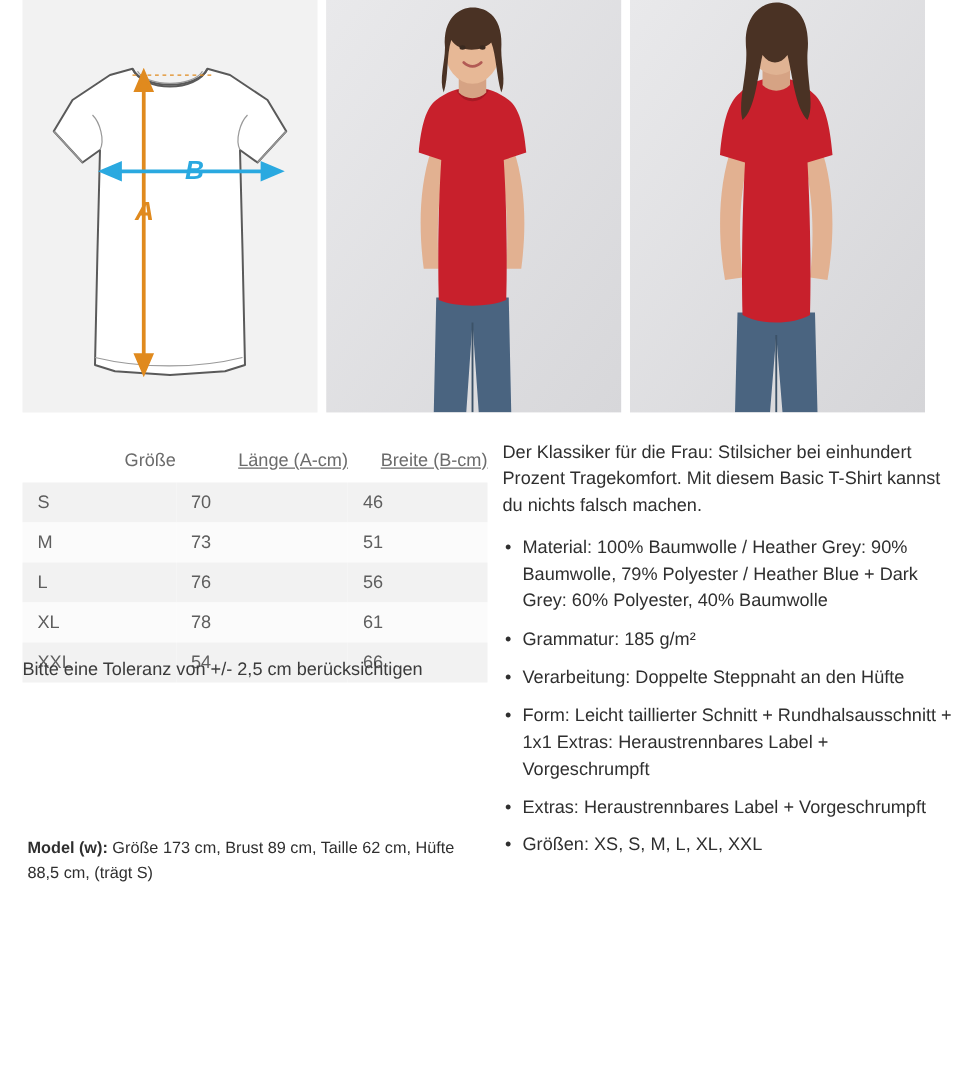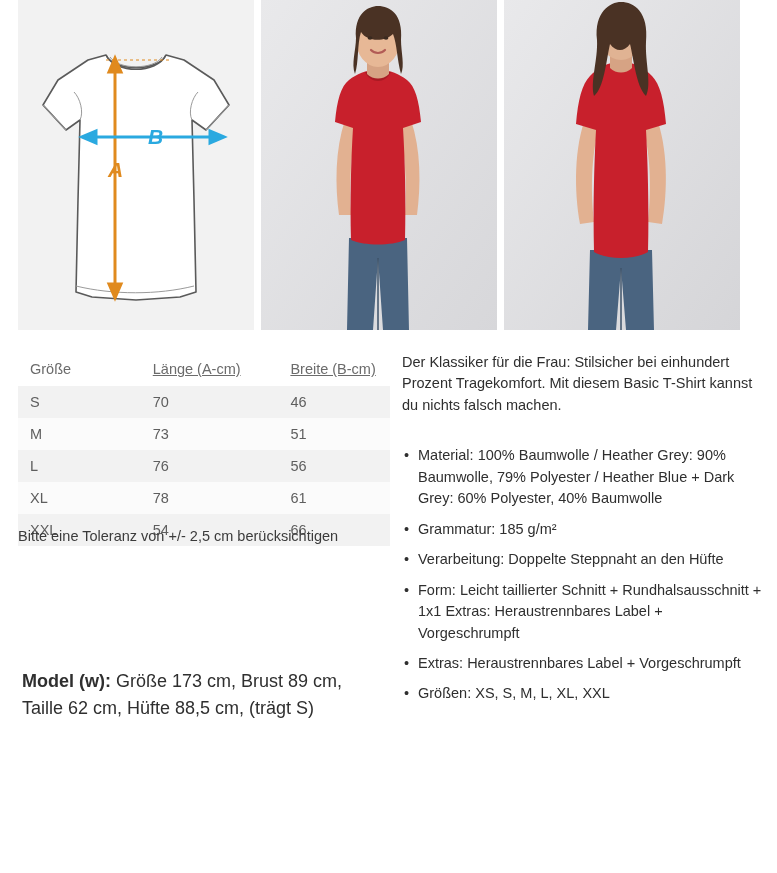--- a/index.html
+++ b/index.html
@@ -64,21 +64,21 @@
   
   .size-table {
     position: absolute;
     left: 18px;
     top: 352px;
     width: 372px;
     border-collapse: collapse;
     font-size: 14.5px;
   }
   .size-table th {
-    text-align: left;
+    text-align: right;
     font-weight: normal;
     color: #6b6b6b;
     padding: 9px 0 9px 12px;
     background: #ffffff;
     border-bottom: none;
   }
   .size-table td {
     padding: 8px 0 8px 12px;
     color: #5e5e5e;
   }
@@ -95,37 +95,37 @@
     width: 400px;
     font-size: 14.5px;
     color: #3b3b3b;
   }
 
   .model-note {
     position: absolute;
     left: 22px;
     top: 668px;
     width: 360px;
-    font-size: 18px;
+    font-size: 13px;
     line-height: 1.5;
     color: #2f2f2f;
   }
   .model-note b { font-weight: bold; }
 
   
   .desc {
     position: absolute;
     left: 402px;
     top: 352px;
     width: 360px;
     font-size: 14.5px;
     line-height: 1.48;
     color: #2f2f2f;
   }
-  .desc p.intro { margin: 0 0 29px 0; }
+  .desc p.intro { margin: 0 0 12px 0; }
   .desc ul {
     margin: 0;
     padding: 0;
     list-style: none;
   }
   .desc li {
     position: relative;
     padding-left: 16px;
     margin-bottom: 9px;
   }

